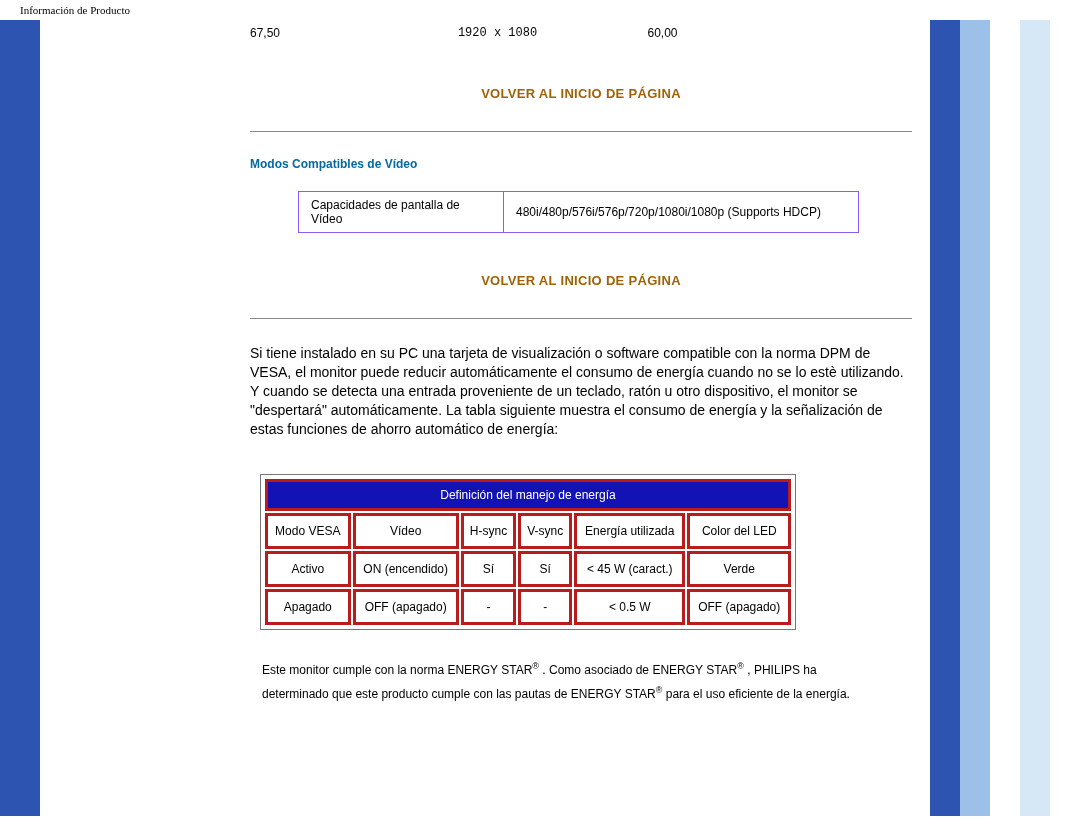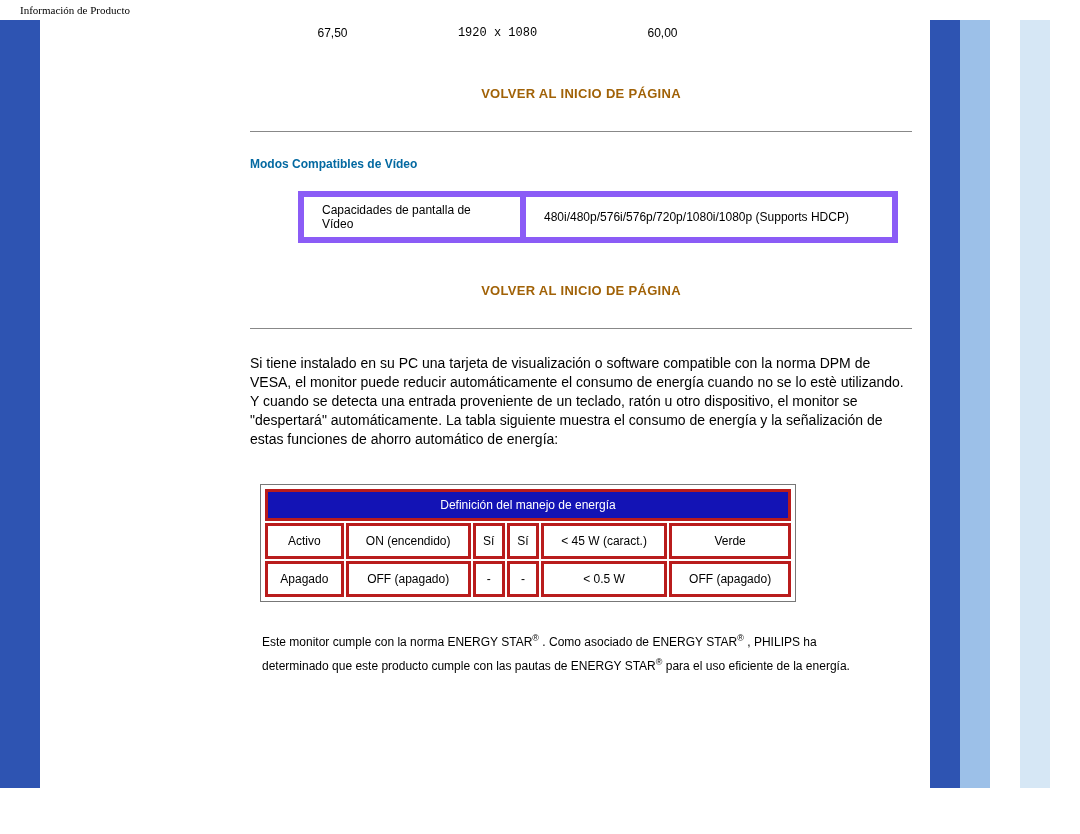--- a/index.html
+++ b/index.html
@@ -39,21 +39,21 @@
   .bar-b { width: 30px; background: #2e54b2; }
   .bar-lb { width: 30px; background: #9cc0e8; }
   .bar-w { width: 30px; background: #fff; }
   .bar-pb { width: 30px; background: #d6e7f5; }
 
   .small-row {
     display: flex;
     font-size: 12px;
     padding: 6px 0;
   }
-  .small-row span:nth-child(1){ width:165px; text-align:center;}
+  .small-row span:nth-child(1){ width:165px; text-align:left;}
   .small-row span:nth-child(2){ width:165px; text-align:center;font-family:Liberation Mono, monospace;}
   .small-row span:nth-child(3){ width:165px; text-align:center;}
 
   .top-link {
     text-align: center;
     padding: 40px 0 20px 0;
   }
   .top-link a {
     color: #a16207;
     font-weight: bold;
@@ -72,22 +72,22 @@
     font-weight: bold;
     margin: 8px 0 20px 0;
   }
 
   table.video {
     border-collapse: collapse;
     margin: 0 auto 0 48px;
     font-size: 12px;
   }
   table.video td {
-    border: 6px solid #8b5cf6;
-    padding: 6px 18px;
+    border: 1px solid #8b5cf6;
+    padding: 6px 12px;
   }
 
   p.body-text {
     font-size: 14px;
     font-weight: normal;
     line-height: 1.35;
     margin: 6px 0;
   }
 
   table.energy {
@@ -169,20 +169,28 @@
 
     <p class="body-text">Si tiene instalado en su PC una tarjeta de visualización o software compatible con la norma DPM de VESA, el monitor puede reducir automáticamente el consumo de energía cuando no se lo estè utilizando. Y cuando se detecta una entrada proveniente de un teclado, ratón u otro dispositivo, el monitor se "despertará" automáticamente. La tabla siguiente muestra el consumo de energía y la señalización de estas funciones de ahorro automático de energía:</p>
 
     <div class="energy-wrap">
       <table class="energy">
         <tbody>
             <tr class="hdr">
           <td colspan="6">Definición del manejo de energía</td>
         </tr>
         <tr>
+          <td>Modo VESA</td>
+          <td>Vídeo</td>
+          <td>H-sync</td>
+          <td>V-sync</td>
+          <td>Energía utilizada</td>
+          <td>Color del LED</td>
+        </tr>
+        <tr>
           <td>Activo</td>
           <td>ON (encendido)</td>
           <td>Sí</td>
           <td>Sí</td>
           <td>&lt; 45 W (caract.)</td>
           <td>Verde</td>
         </tr>
         <tr>
           <td>Apagado</td>
           <td>OFF (apagado)</td>

